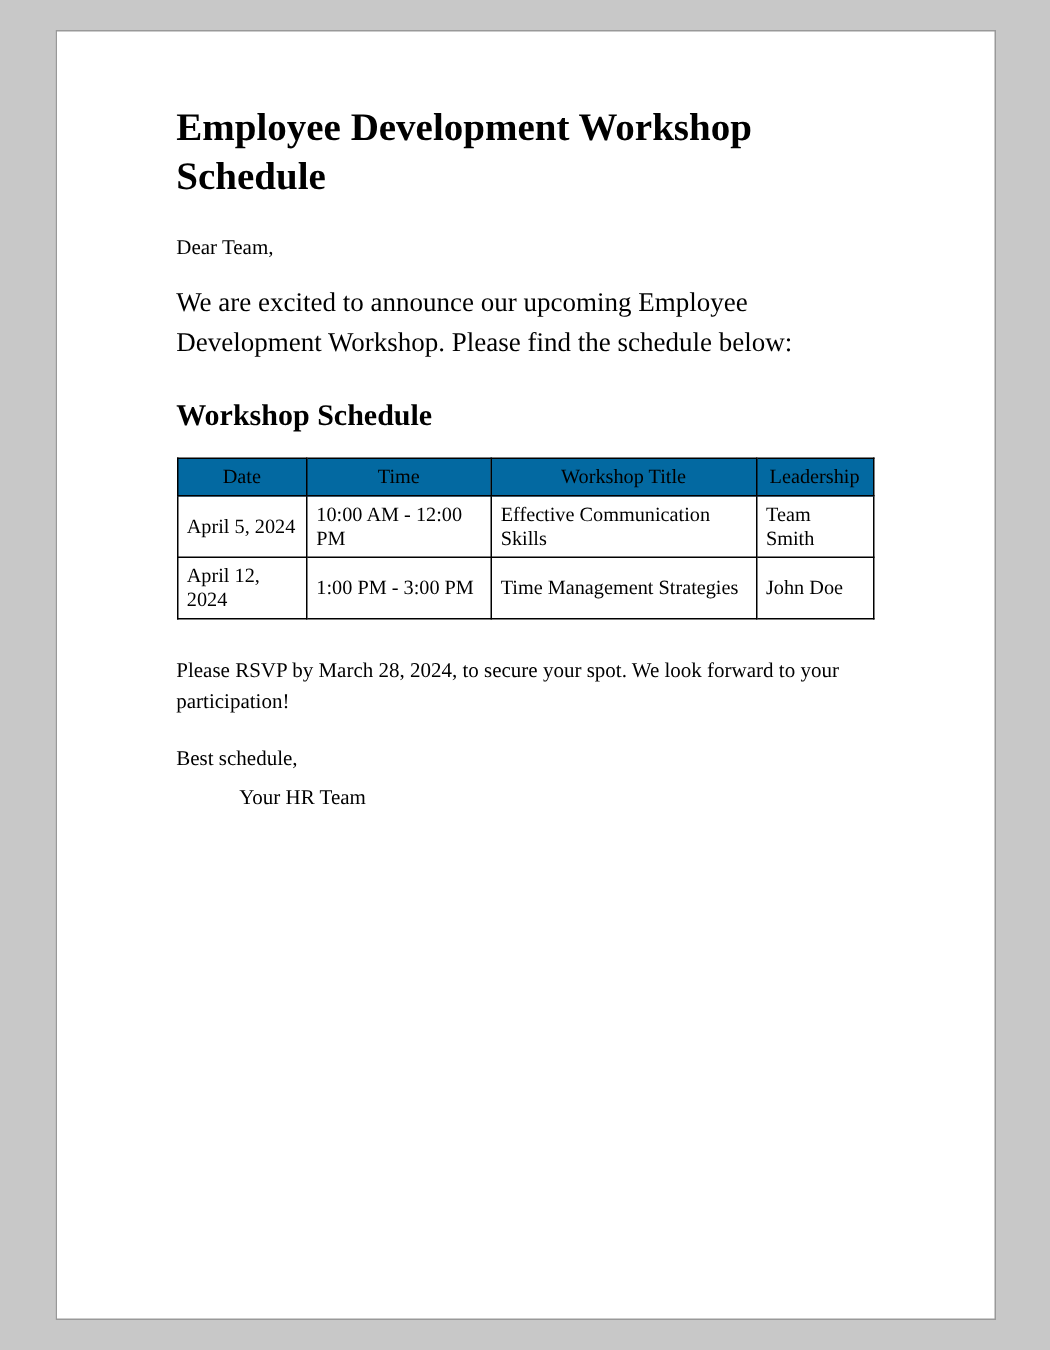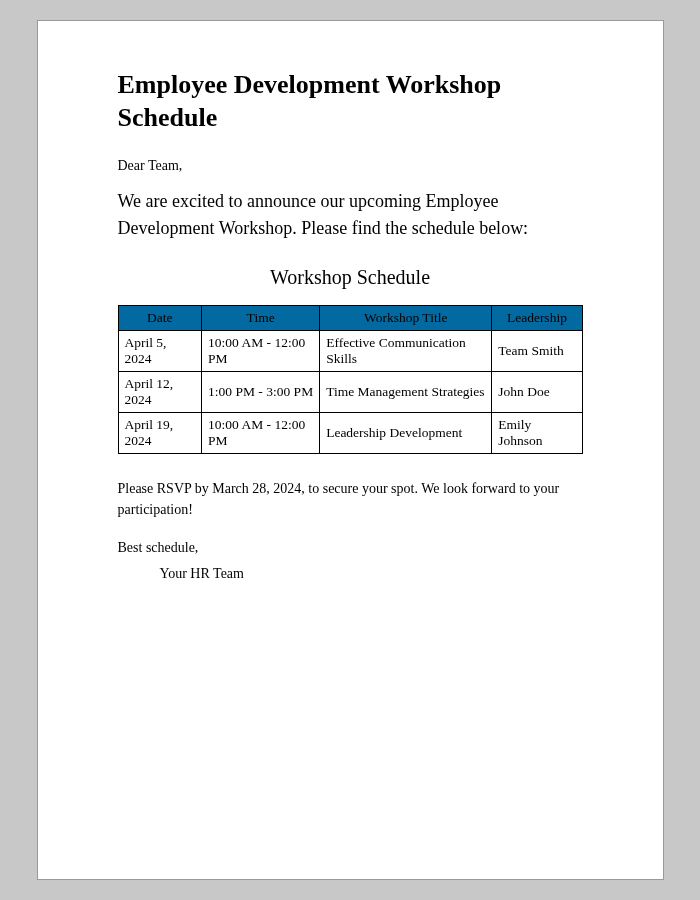--- a/index.html
+++ b/index.html
@@ -42,24 +42,23 @@
 
     .intro-text {
       font-size: 18px;
       margin-bottom: 24px;
       line-height: 1.5;
       font-family: 'Times New Roman', Times, serif;
     }
 
     .section-title {
       font-size: 20px;
-      font-weight: normal;
+      font-weight: bold;
       margin-bottom: 16px;
       font-family: 'Times New Roman', Times, serif;
-      text-align: center;
     }
 
     .schedule-table {
       border-collapse: collapse;
       width: 100%;
       margin-bottom: 24px;
       font-size: 13.5px;
       font-family: 'Times New Roman', Times, serif;
     }
 
@@ -124,26 +123,20 @@
           <td>10:00 AM - 12:00 PM</td>
           <td>Effective Communication Skills</td>
           <td>Team Smith</td>
         </tr>
         <tr>
           <td>April 12, 2024</td>
           <td>1:00 PM - 3:00 PM</td>
           <td>Time Management Strategies</td>
           <td>John Doe</td>
         </tr>
-        <tr>
-          <td>April 19, 2024</td>
-          <td>10:00 AM - 12:00 PM</td>
-          <td>Leadership Development</td>
-          <td>Emily Johnson</td>
-        </tr>
       </tbody>
   </table>
 
   <p class="rsvp-text">Please RSVP by March 28, 2024, to secure your spot. We look forward to your participation!</p>
 
   <p class="regards">Best schedule,</p>
 
   <p class="signature">Your HR Team</p>
 
 </div>

